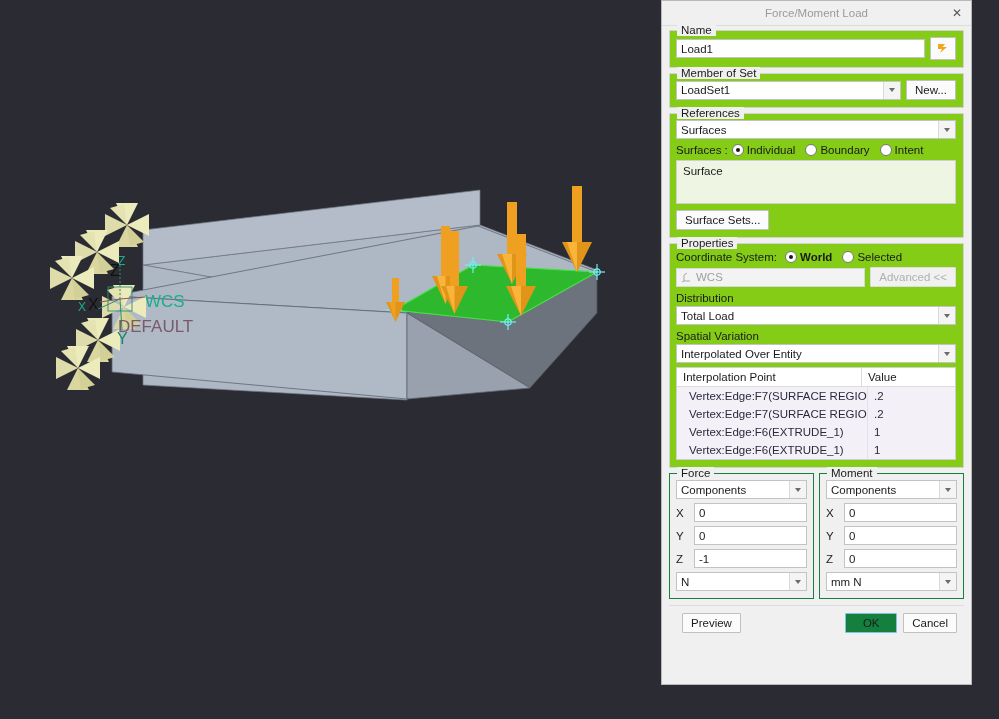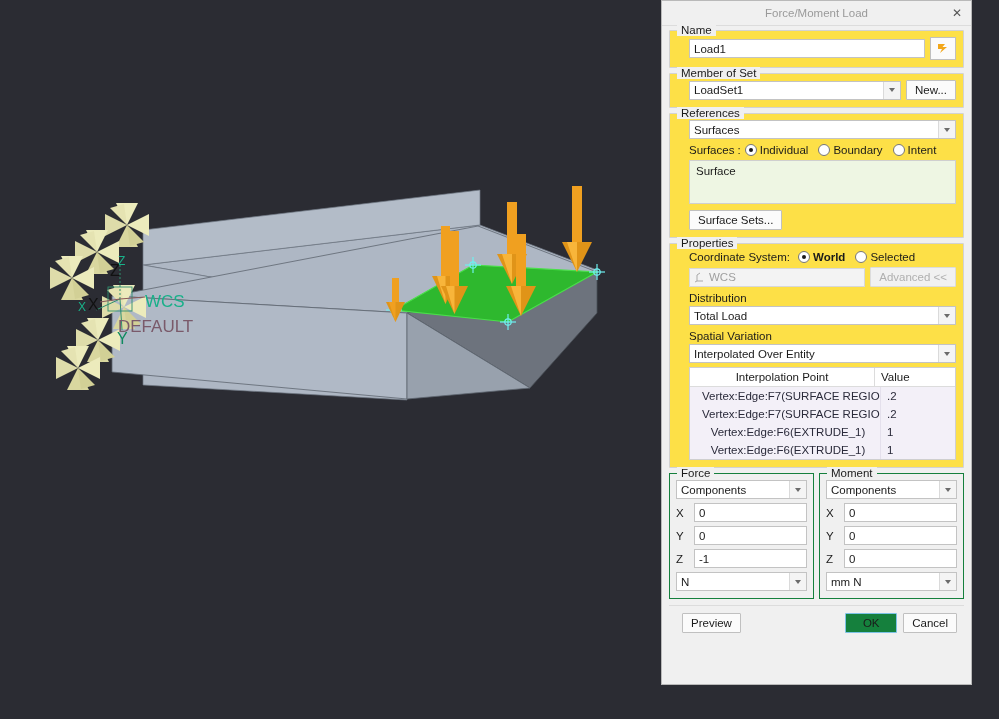--- a/index.html
+++ b/index.html
@@ -31,22 +31,22 @@
   .titlebar .close{
     position:absolute;right:7px;top:50%;transform:translateY(-50%);
     width:14px;height:14px;line-height:14px;text-align:center;
     color:#555;font-size:12px;cursor:pointer;
   }
   .body{padding:4px 7px 0 7px;}
 
   
   .grp{
     border:1px solid #d2d2d2;border-radius:1px;
-    margin:0 0 5px 0;padding:6px 7px 7px 19px;position:relative;
-    background:#fde047;
+    margin:0 0 5px 0;padding:6px 7px 7px 6px;position:relative;
+    background:#84cc16;
   }
   .grp > .lg{
     position:absolute;top:-7px;left:7px;background:#f0f0f0;
     padding:0 4px;font-size:11.5px;color:#1a1a1a;
   }
 
   
   .txt{
     height:19px;box-sizing:border-box;border:1px solid #c3c3c3;background:#fff;
     padding:0 4px;font-size:11.5px;color:#1a1a1a;line-height:17px;
@@ -93,21 +93,21 @@
     padding:4px 6px;box-sizing:border-box;font-size:11.5px;color:#1a1a1a;
     overflow:hidden;
   }
 
   
   .tbl{border:1px solid #cfcfcf;background:#fff;margin-top:4px;}
   .tbl .th{display:flex;background:#fff;border-bottom:1px solid #dcdcdc;}
   .tbl .th > div{padding:3px 6px;font-size:11.5px;color:#1a1a1a;}
   .tbl .tr{display:flex;background:#f3f0f8;}
   .tbl .tr > div{padding:3px 6px;font-size:11.5px;color:#2a2a3a;overflow:hidden;white-space:nowrap;}
-  .c1{width:172px;flex:none;padding-left:12px !important;text-align:center;}
+  .c1{width:172px;flex:none;padding-left:12px !important;}
   .c2{flex:1;border-left:1px solid #e4e0ec;}
   .tbl .th .c2{border-left:1px solid #dcdcdc;}
 
   
   .fmwrap{display:flex;gap:5px;}
   .fmcol{flex:1;border:1px solid #15803d;padding:6px 6px 7px 6px;position:relative;box-sizing:border-box;}
   .fmcol > .lg{position:absolute;top:-7px;left:7px;background:#f0f0f0;padding:0 4px;font-size:11.5px;}
   .xyz{display:flex;align-items:center;gap:6px;margin-top:4px;}
   .xyz .lbl{width:12px;font-size:11.5px;color:#1a1a1a;flex:none;}
   .xyz .txt{flex:1;}

